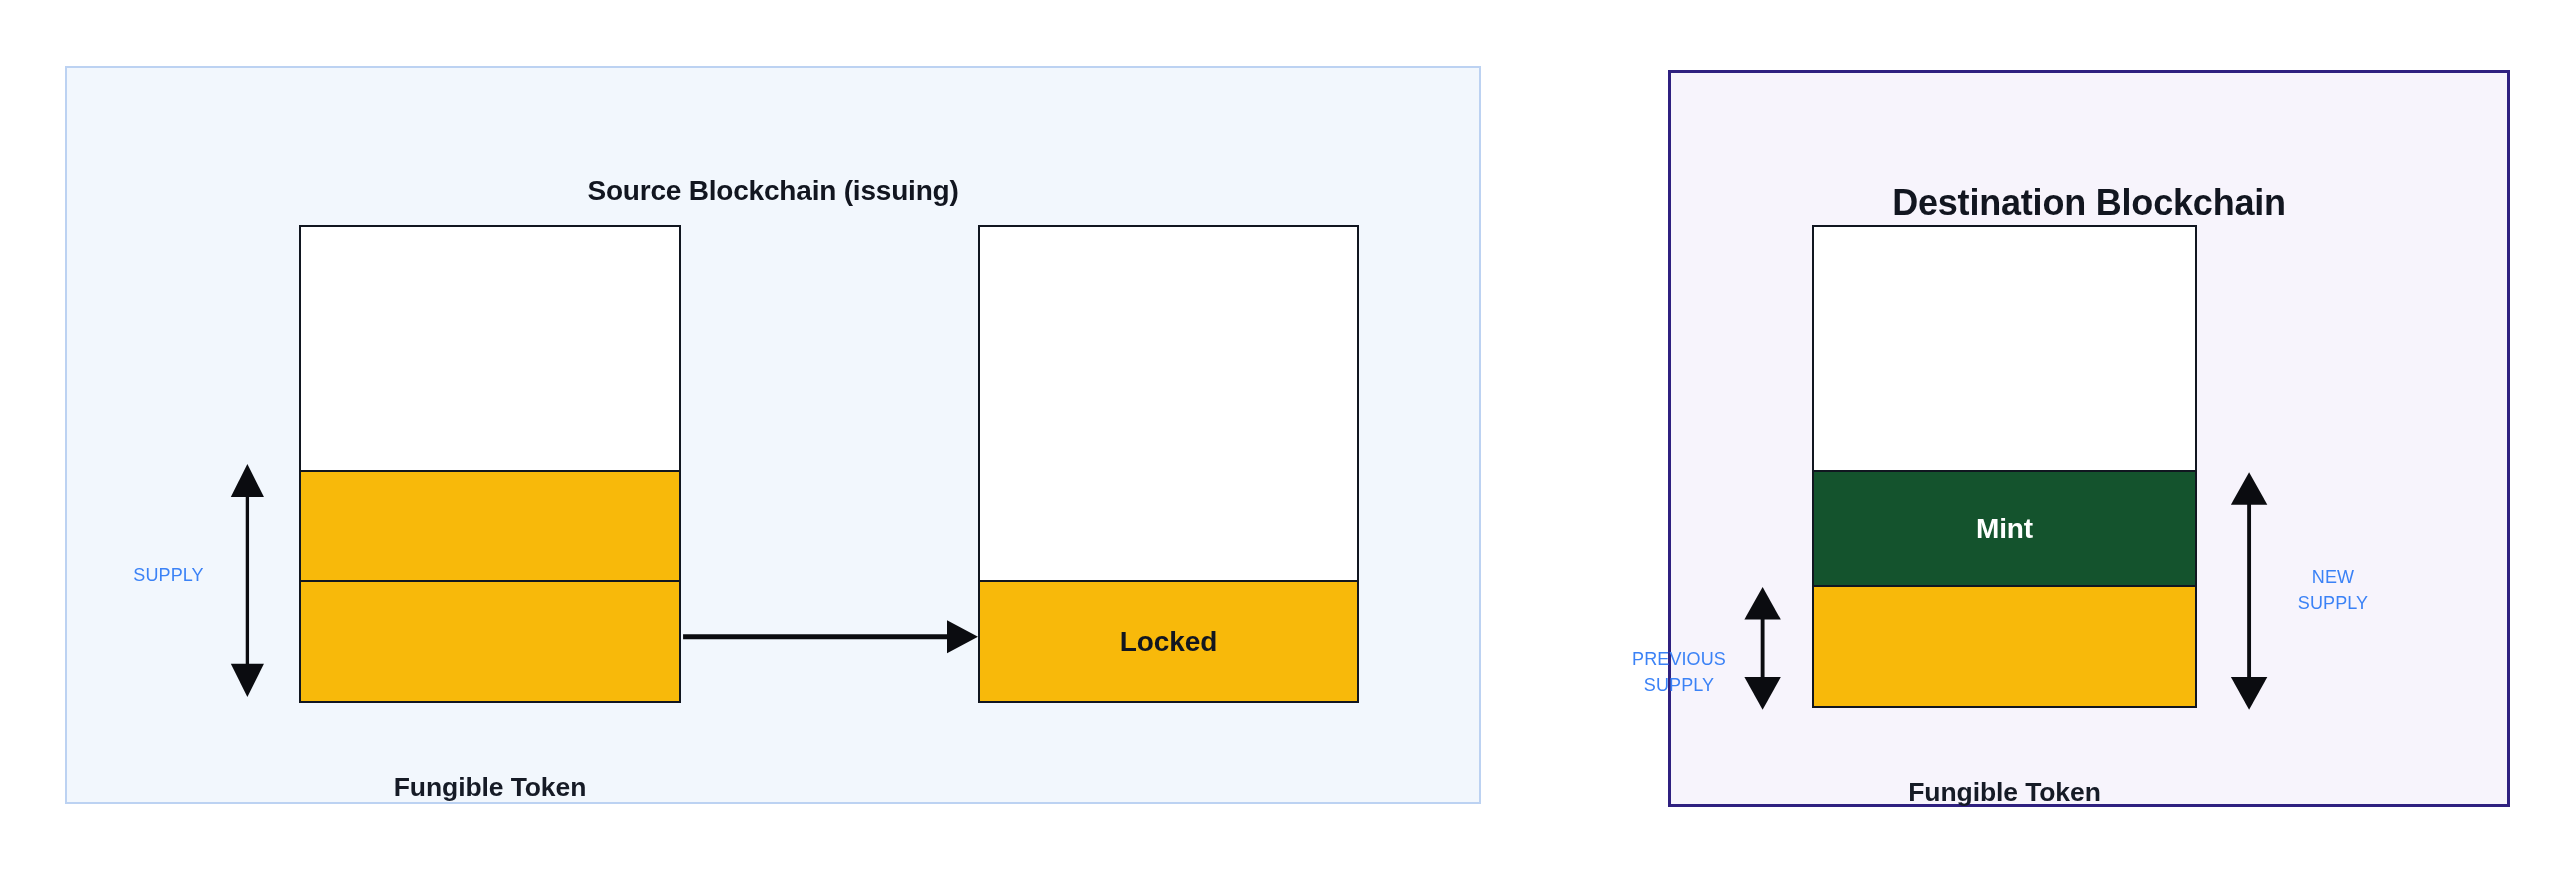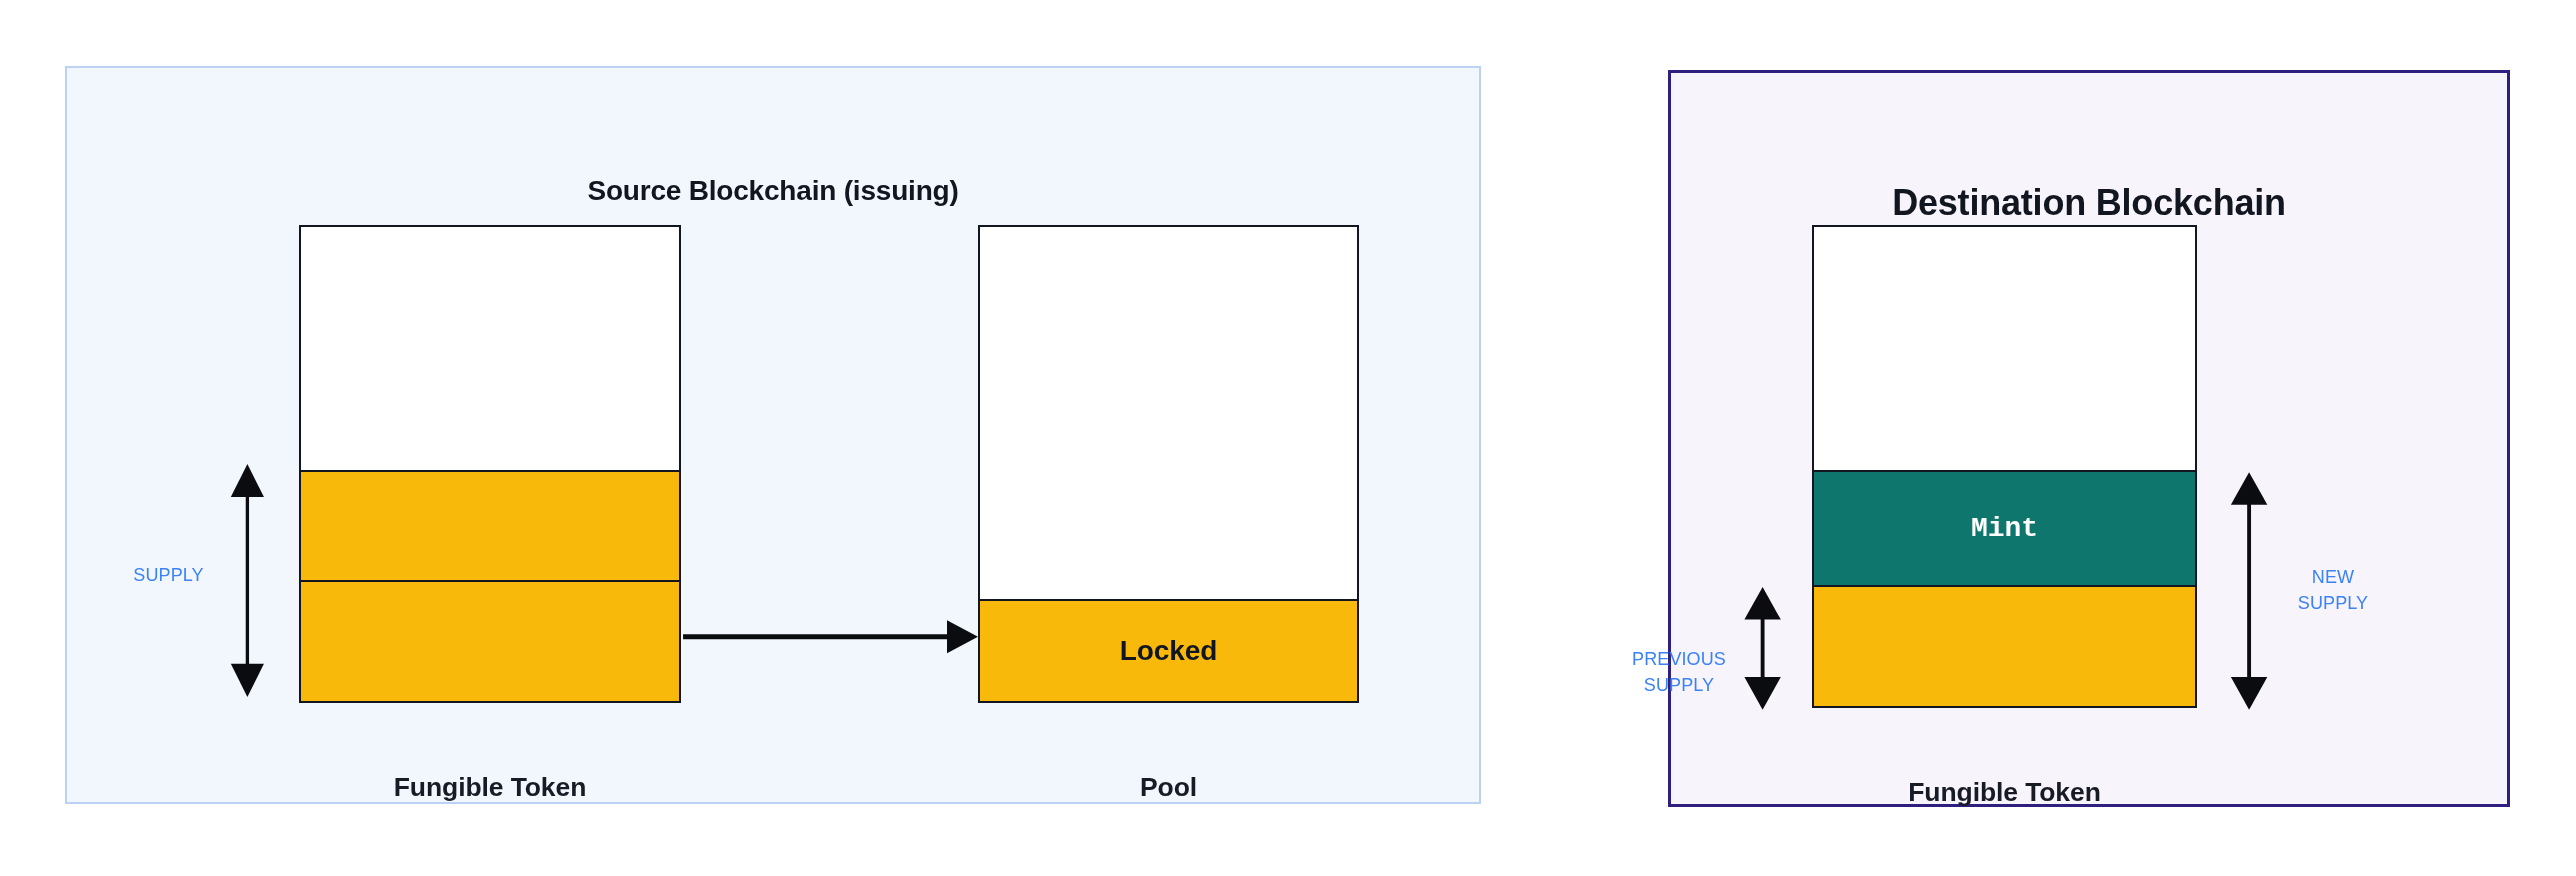--- a/index.html
+++ b/index.html
@@ -72,21 +72,21 @@
   .seg {
     position: relative;
     width: 100%;
     display: flex;
     align-items: center;
     justify-content: center;
   }
 
   .seg-white { background: #ffffff; }
   .seg-amber { background: #f8b90a; }
-  .seg-teal  { background: #0f766e; font-family: Liberation Mono, monospace; }
+  .seg-teal  { background: #14532d; }
 
   .seg-divider-top { border-top: 2.2px solid #111620; }
 
   .seg-label {
     font-size: 28px;
     font-weight: 700;
     letter-spacing: -0.1px;
     white-space: nowrap;
   }
   .seg-label-dark  { color: #121620; }
@@ -146,25 +146,24 @@
     </div>
   </div>
   <div class="box-caption" style="left:299px; top:724px; width:382px;">Fungible Token</div>
 
   <div class="dim-label" style="left:105px; top:563px; width:127px;">SUPPLY</div>
 
   <div class="bar-box" id="source-pool-box" style="left:978px; top:225px; width:381px; height:478px;">
     <div class="seg seg-white" style="height:352px;">
       <span class="seg-label seg-label-dark"></span>
     </div>
-    <div class="seg seg-amber seg-divider-top" style="height:102px;">
+    <div class="seg seg-amber seg-divider-top" style="height:121px;">
       <span class="seg-label seg-label-dark">Locked</span>
     </div>
   </div>
-  <div class="box-caption" style="left:978px; top:724px; width:381px;">Pool</div>
 
   <div class="panel" id="destination-panel">
     <div class="panel-title" id="dest-title">Destination Blockchain</div>
   </div>
 
   <div class="bar-box" id="dest-token-box" style="left:1812px; top:225px; width:385px; height:483px;">
     <div class="seg seg-white" style="height:242px;">
       <span class="seg-label seg-label-dark"></span>
     </div>
     <div class="seg seg-teal seg-divider-top" style="height:115px;">

